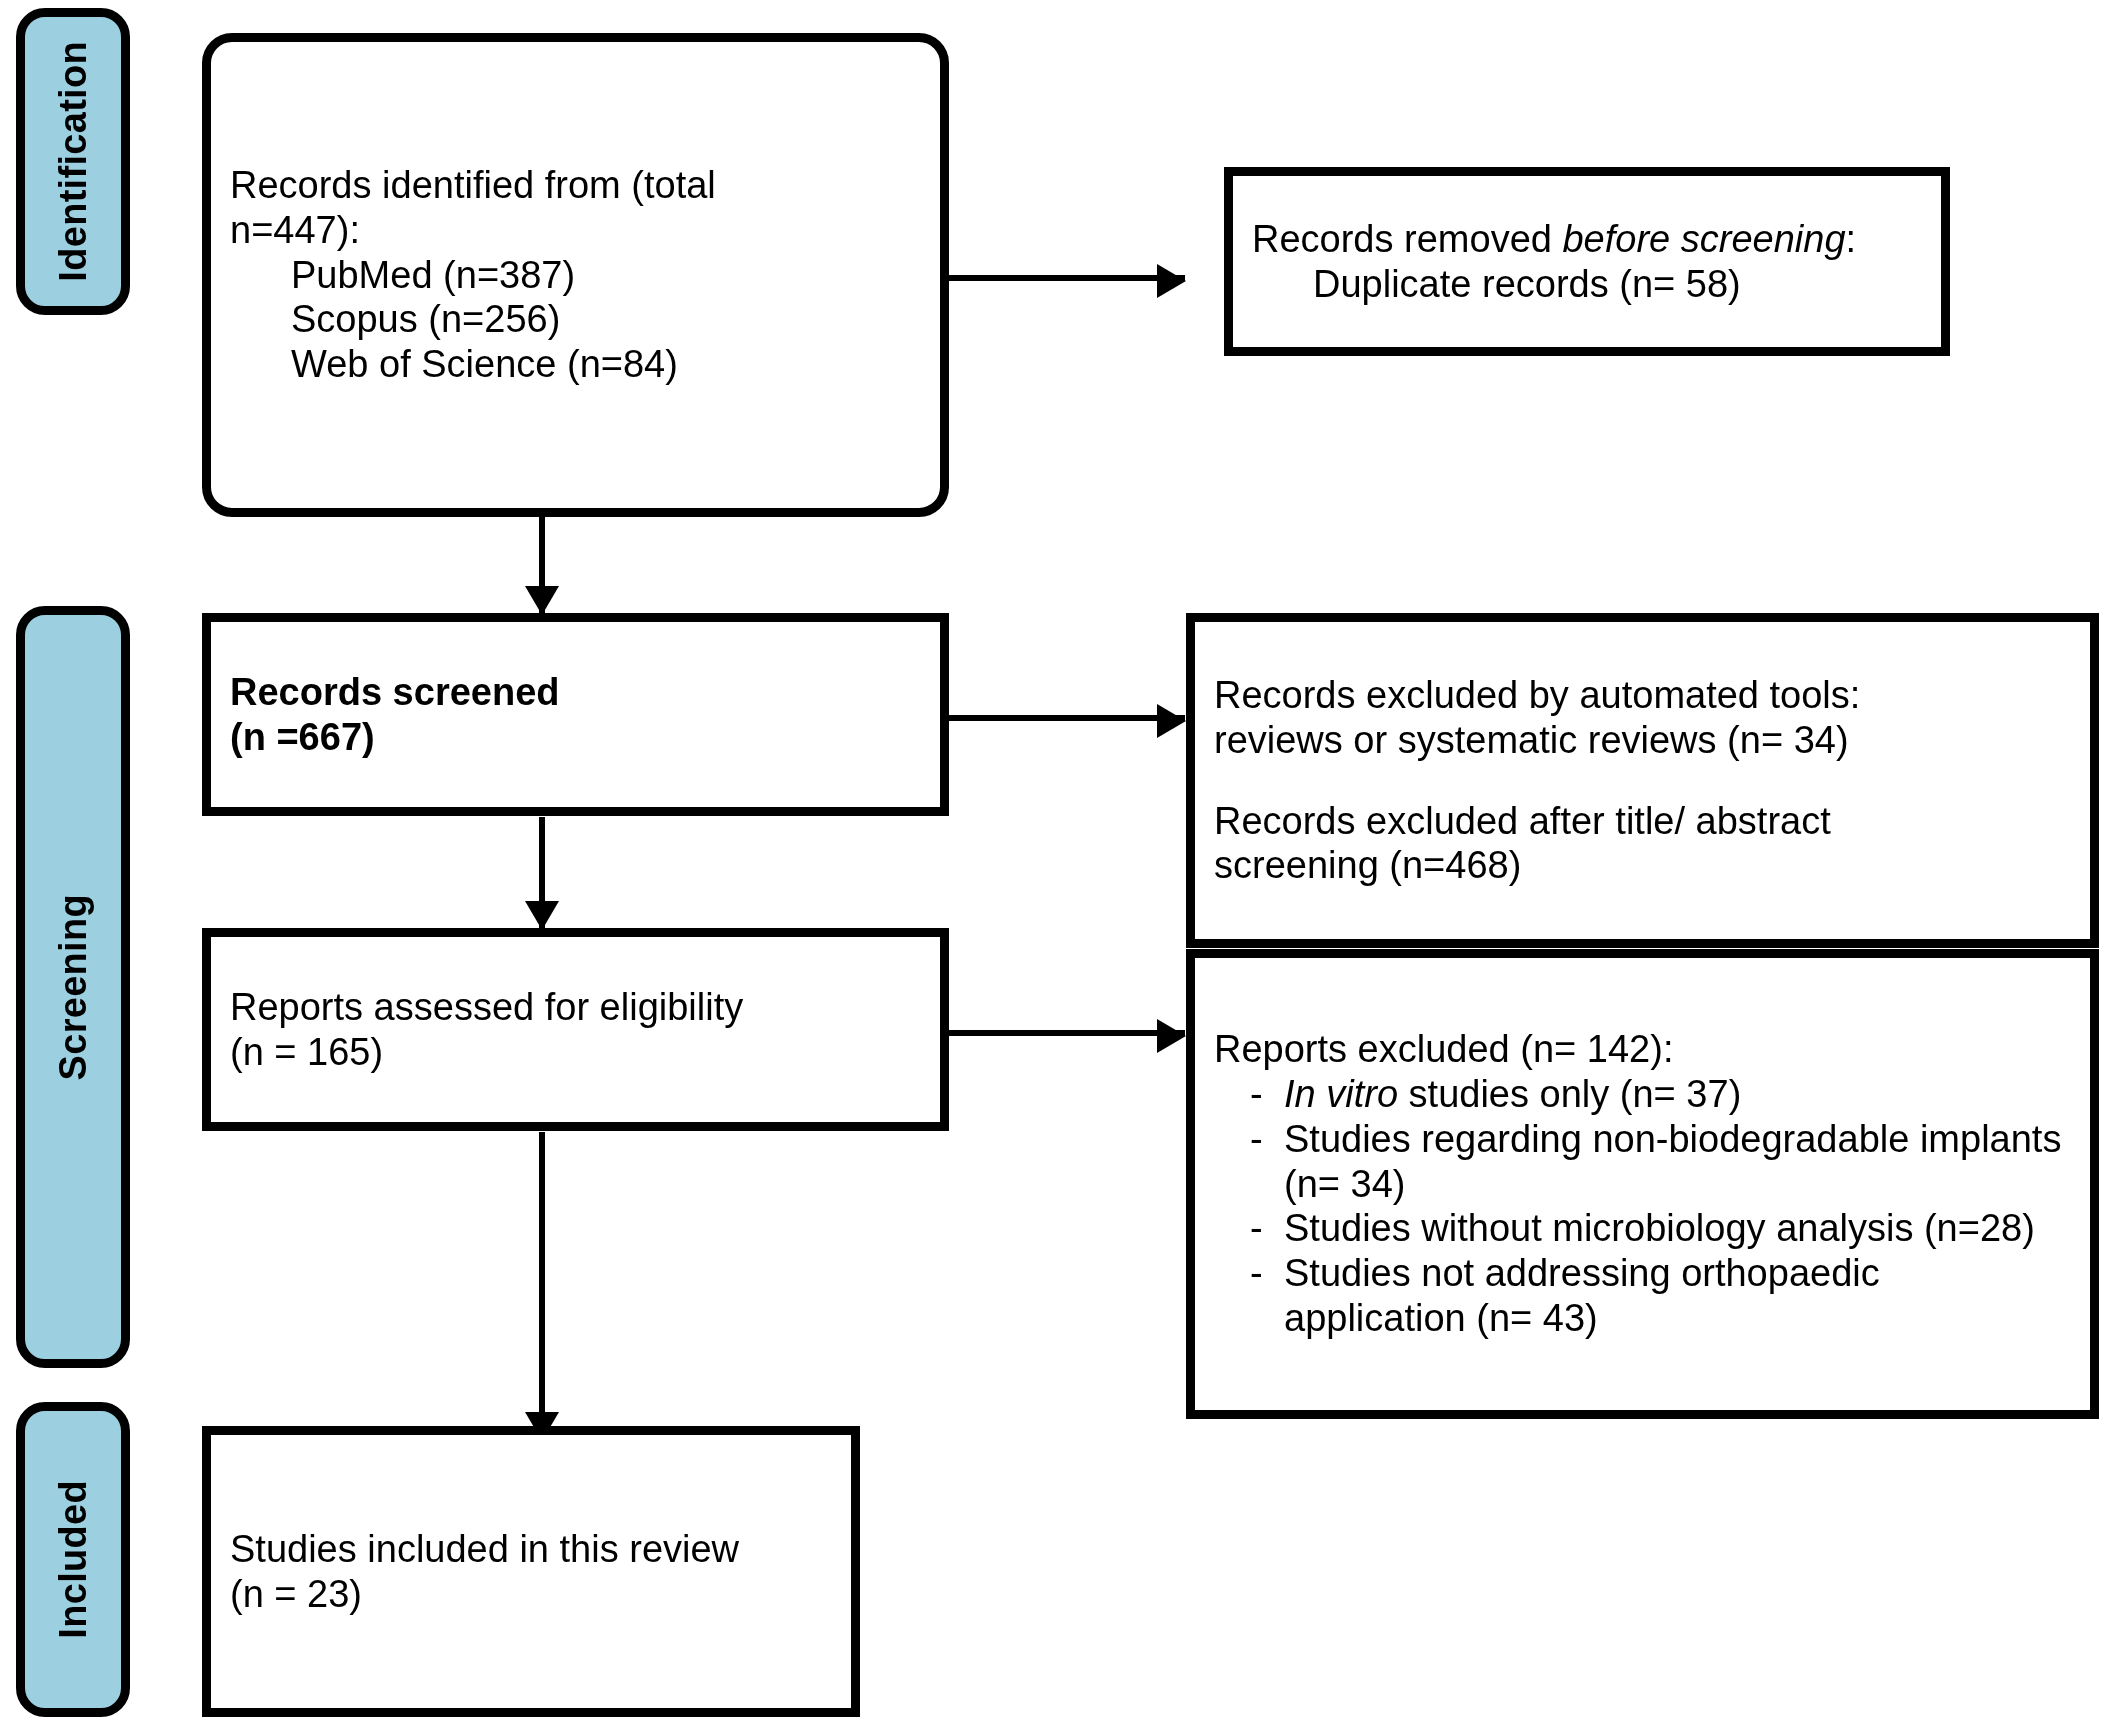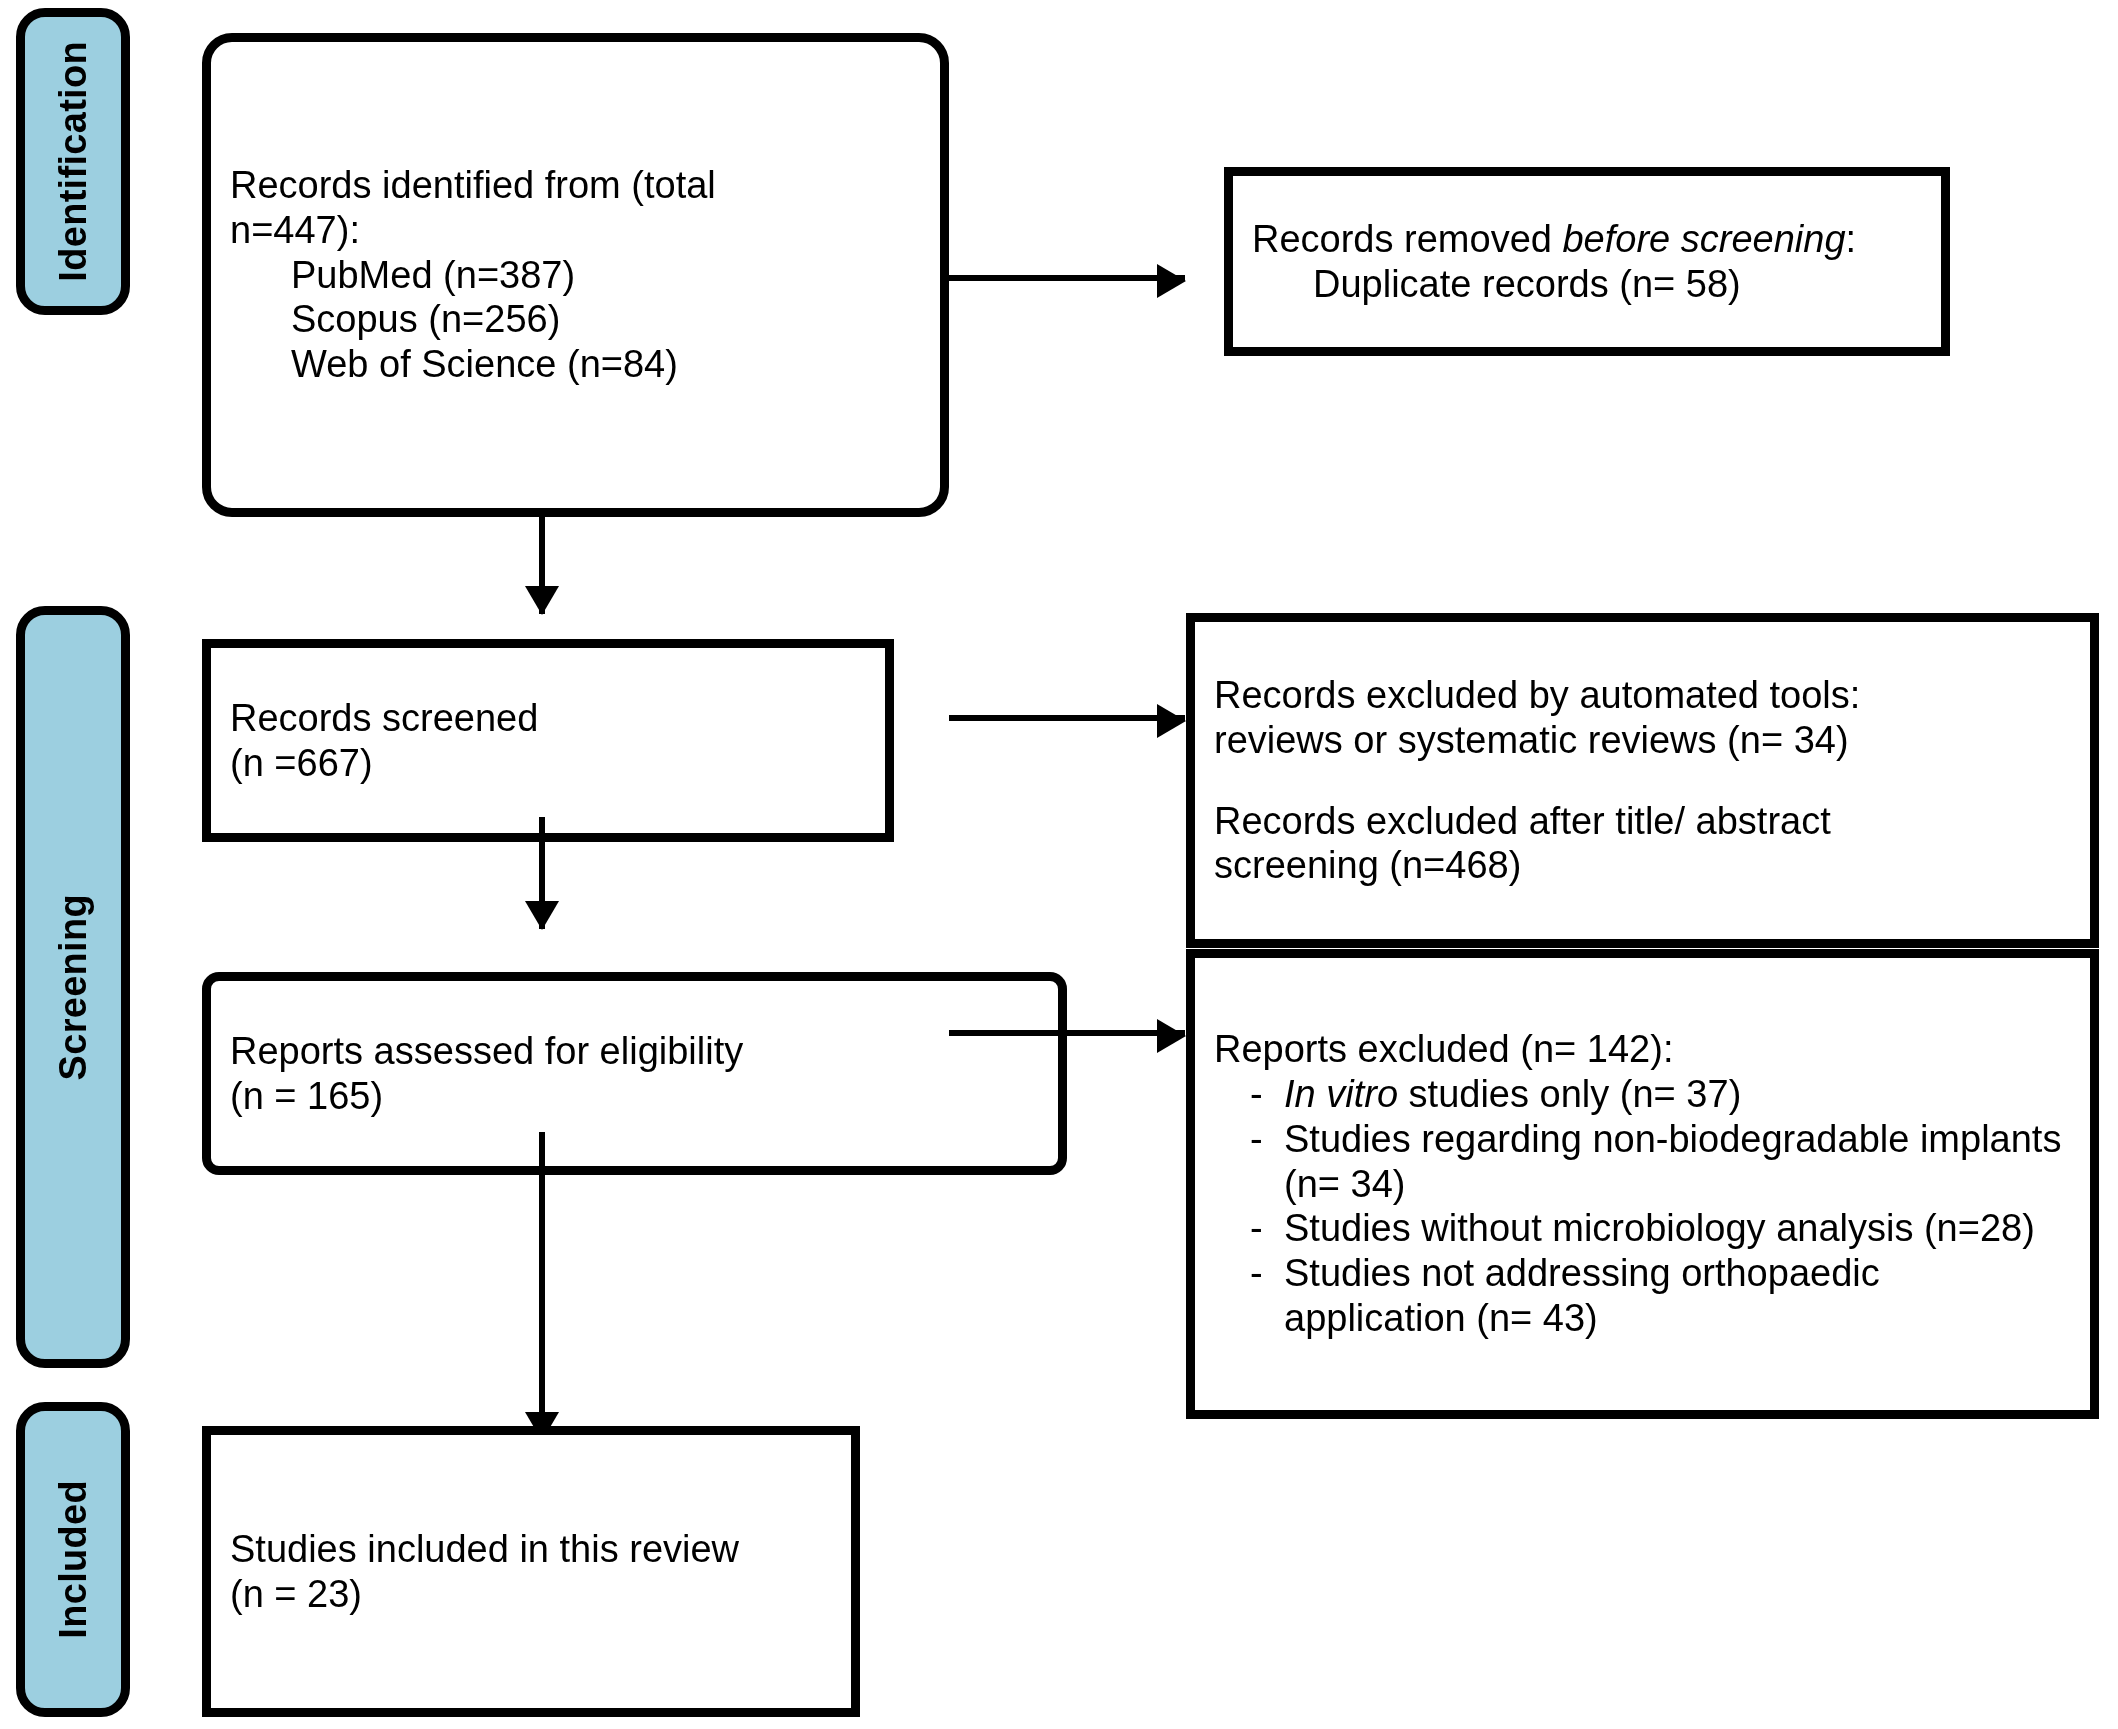--- a/index.html
+++ b/index.html
@@ -143,21 +143,21 @@
     <div class="flow-box-inner">
       <p><span>Records removed </span><em>before screening</em><span>:</span></p>
       <p class="indent-1">Duplicate records (n= 58)</p>
     </div>
   </div>
 
   <div class="arrow-v" style="left:539px; top:517px; height:97px;">
     <span class="head"></span>
   </div>
 
-  <div class="flow-box" style="left:202px; top:639px; width:692px; height:203px;">
+  <div class="flow-box" style="left:202px; top:613px; width:747px; height:203px;font-weight:bold;">
     <div class="flow-box-inner">
       <p>Records screened</p>
       <p>(n =667)</p>
     </div>
   </div>
 
   <div class="arrow-h" style="left:949px; top:715px; width:236px;">
     <span class="head"></span>
   </div>
 
@@ -168,21 +168,21 @@
       <p class="gap-line"></p>
       <p>Records excluded after title/ abstract</p>
       <p>screening (n=468)</p>
     </div>
   </div>
 
   <div class="arrow-v" style="left:539px; top:817px; height:112px;">
     <span class="head"></span>
   </div>
 
-  <div class="flow-box" style="left:202px; top:972px; width:865px; height:203px;border-radius:17px;">
+  <div class="flow-box" style="left:202px; top:928px; width:747px; height:203px;">
     <div class="flow-box-inner">
       <p>Reports assessed for eligibility</p>
       <p>(n = 165)</p>
     </div>
   </div>
 
   <div class="arrow-h" style="left:949px; top:1030px; width:236px;">
     <span class="head"></span>
   </div>
 

